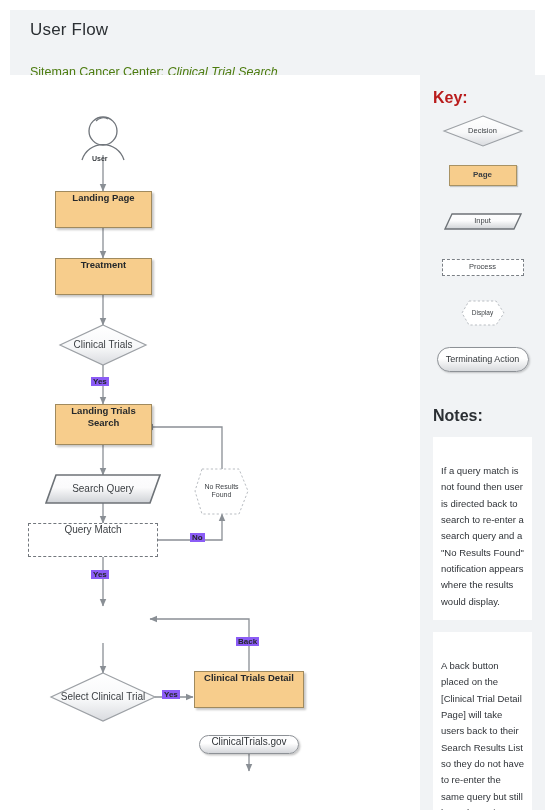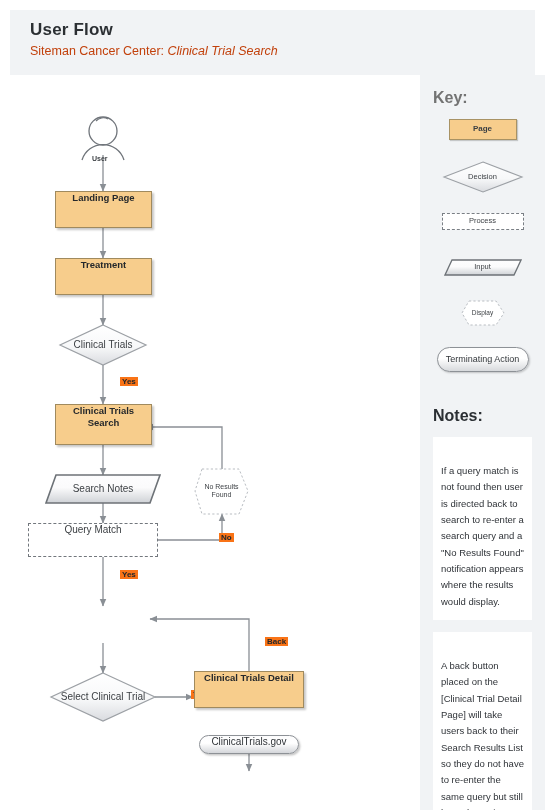--- a/index.html
+++ b/index.html
@@ -11,34 +11,34 @@
   }
   #page{position:absolute;inset:0;background:#ffffff;}
 
   
   .header{
     position:absolute;left:10px;top:10px;width:525px;height:65px;
     background:#f1f3f5;
     box-sizing:border-box;padding:10px 0 0 20px;
   }
   .header h1{
-    margin:0;font-size:17px;font-weight:bold;color:#2b2f33;letter-spacing:.2px;
+    margin:0;font-size:17px;font-weight:normal;color:#2b2f33;letter-spacing:.2px;
   }
   .header .sub{
-    margin-top:4px;font-size:12.5px;color:#c2410c;
+    margin-top:25px;font-size:12.5px;color:#4d7c0f;
   }
   .header .sub em{font-style:italic;}
 
   
   .sidebar{
     position:absolute;left:420px;top:75px;width:125px;height:735px;
     background:#f1f3f5;
   }
   .side-title{
-    font-size:16px;font-weight:bold;color:#737373;
+    font-size:16px;font-weight:bold;color:#b91c1c;
     margin:14px 0 0 13px;
   }
   .key-list{position:relative;margin-top:8px;height:290px;}
   .key-row{position:relative;height:46px;}
   .key-shape{
     position:absolute;left:50%;transform:translateX(-50%);
     display:flex;align-items:center;justify-content:center;
     font-size:7.5px;color:#3b3f43;text-align:center;line-height:1.1;
     box-sizing:border-box;
   }
@@ -85,21 +85,21 @@
     position:absolute;box-sizing:border-box;
     display:flex;align-items:flex-start;justify-content:center;text-align:center;
   }
   .page-box{
     background:#f7cd8c;border:1px solid #a08a5e;
     font-weight:bold;font-size:9.5px;color:#25282b;line-height:1.3;
     box-shadow:1.5px 1.5px 2px rgba(0,0,0,.22);
   }
   .lbl{
     position:absolute;font-size:8px;font-weight:bold;color:#23262a;
-    background:#f97316;padding:0 2px;margin-left:29px;
+    background:#8b5cf6;padding:0 2px;
   }
   .shape-txt{
     position:absolute;left:0;right:0;top:50%;transform:translateY(-50%);
     text-align:center;font-size:10px;color:#3b3f43;line-height:1.2;
   }
   .proc-box{
     border:1.8px dashed #72777d;background:#fff;
     font-size:10px;color:#3b3f43;
   }
   .term-box{
@@ -196,25 +196,25 @@
       <span>Treatment</span>
     </div>
 
     <div style="position:absolute;left:60px;top:250px;width:86px;height:40px;">
       <div class="shape-txt">Clinical Trials</div>
     </div>
 
     <div class="lbl" style="left:91px;top:302px;">Yes</div>
 
     <div class="node page-box" style="left:55px;top:329px;width:97px;height:41px;">
-      <span>Clinical Trials Search</span>
+      <span>Landing Trials Search</span>
     </div>
 
     <div style="position:absolute;left:46px;top:400px;width:114px;height:28px;">
-      <div class="shape-txt">Search Notes</div>
+      <div class="shape-txt">Search Query</div>
     </div>
 
     <div style="position:absolute;left:195px;top:394px;width:53px;height:45px;">
       <div class="shape-txt" style="font-size:7px;line-height:1.25;">No Results Found</div>
     </div>
 
     <div class="node proc-box" style="left:28px;top:448px;width:130px;height:34px;">
       <span>Query Match</span>
     </div>
 
@@ -237,66 +237,66 @@
 
     <div class="node term-box" style="left:199px;top:660px;width:100px;height:19px;">
       <span>ClinicalTrials.gov</span>
     </div>
   </div>
 
   <div class="sidebar">
     <div class="side-title">Key:</div>
 
     <div class="key-list">
-
-      <div class="key-row">
-        <div class="key-shape k-page">
-          <span>Page</span>
-        </div>
-      </div>
 
       <div class="key-row">
         <div class="key-shape k-dec">
           <svg width="82" height="32" style="position:absolute;left:0;top:0;">
             <defs>
                 <linearGradient id="kd" x1="0" y1="0" x2="0" y2="1">
               <stop offset="0%" stop-color="#ffffff"></stop>
                   <stop offset="55%" stop-color="#f7f8f9"></stop>
               <stop offset="100%" stop-color="#d9dbdf"></stop>
                 </linearGradient>
               </defs>
             <polygon points="41,1 80,16 41,31 2,16" fill="url(#kd)" stroke="#9ca0a5" stroke-width="1.1"></polygon>
           </svg>
           <span class="dtxt">Decision</span>
         </div>
       </div>
 
       <div class="key-row">
-        <div class="key-shape k-proc">
-          <span>Process</span>
+        <div class="key-shape k-page">
+          <span>Page</span>
         </div>
       </div>
 
       <div class="key-row">
         <div class="key-shape k-inp">
           <svg width="78" height="17" style="position:absolute;left:0;top:0;">
             <defs>
                 <linearGradient id="ki" x1="0" y1="0" x2="0" y2="1">
               <stop offset="0%" stop-color="#fdfdfe"></stop>
                   <stop offset="45%" stop-color="#fbfbfc"></stop>
               <stop offset="100%" stop-color="#cfd2d6"></stop>
                 </linearGradient>
               </defs>
             <polygon points="8,1 77,1 70,16 1,16" fill="url(#ki)" stroke="#6d7277" stroke-width="1.3"></polygon>
           </svg>
           <span style="position:relative;z-index:2;">Input</span>
         </div>
       </div>
 
       <div class="key-row">
+        <div class="key-shape k-proc">
+          <span>Process</span>
+        </div>
+      </div>
+
+      <div class="key-row">
         <div class="key-shape k-disp">
           <svg width="44" height="26" style="position:absolute;left:0;top:0;">
             <path d="M8,1 L35,1 L43,13 L35,25 L8,25 L1,13 z" fill="#ffffff" stroke="#b9bdc2" stroke-width="1" stroke-dasharray="2.2 2.2"></path>
           </svg>
           <span style="position:relative;z-index:2;font-size:6.5px;">Display</span>
         </div>
       </div>
 
       <div class="key-row">
         <div class="key-shape k-term">

